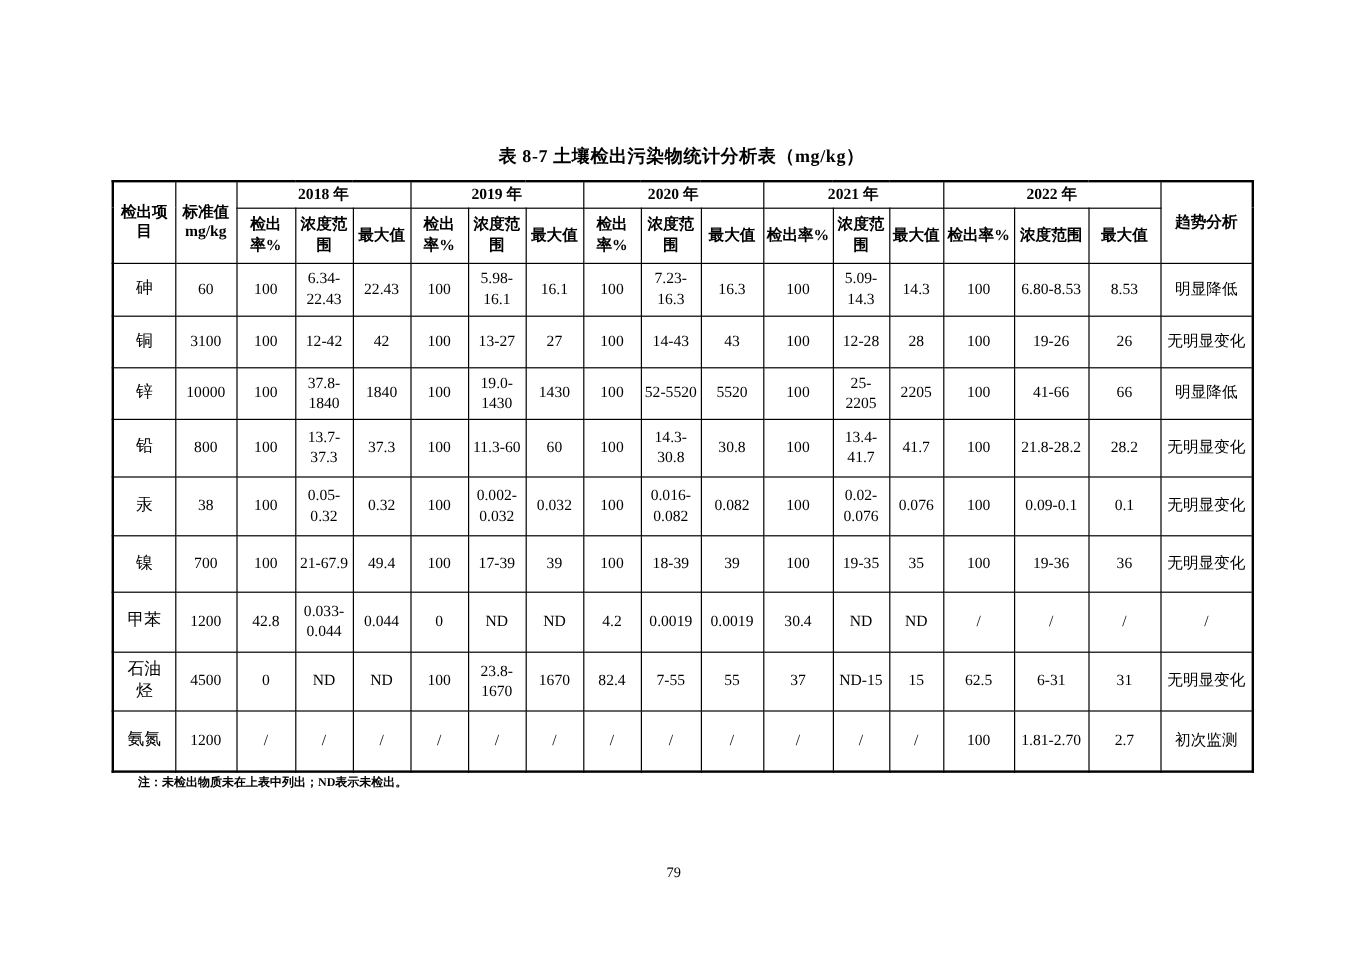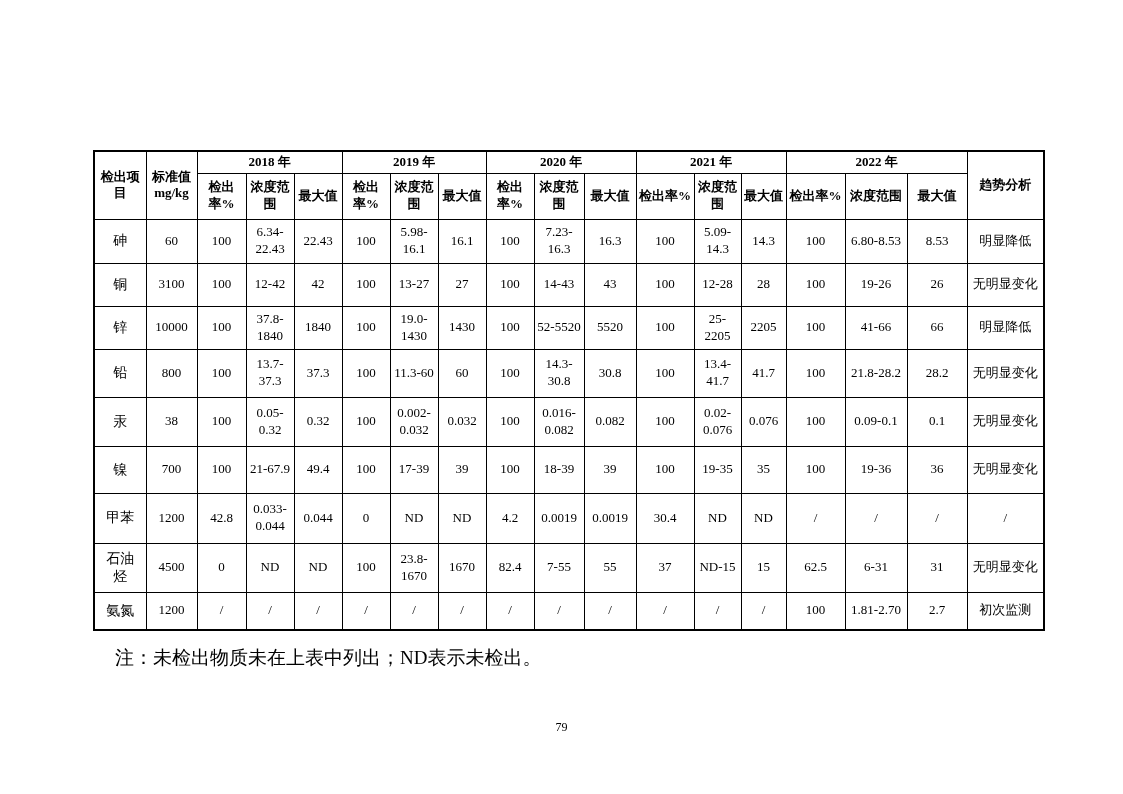--- a/index.html
+++ b/index.html
@@ -53,42 +53,43 @@
     padding: 1px 6px;
   }
   .stat-table tbody tr:nth-child(1) td { height: 44px; }
   .stat-table tbody tr:nth-child(2) td { height: 43px; }
   .stat-table tbody tr:nth-child(3) td { height: 43px; }
   .stat-table tbody tr:nth-child(4) td { height: 48px; }
   .stat-table tbody tr:nth-child(5) td { height: 49px; }
   .stat-table tbody tr:nth-child(6) td { height: 47px; }
   .stat-table tbody tr:nth-child(7) td { height: 50px; }
   .stat-table tbody tr:nth-child(8) td { height: 49px; }
-  .stat-table tbody tr:nth-child(9) td { height: 38px; }
+  .stat-table tbody tr:nth-child(9) td { height: 51px; }
   .doc-note {
     position: absolute;
     top: 645px;
     left: 115px;
-    font-size: 19px;
-    font-weight: normal;
+    font-size: 10px;
+    font-weight: bold;
   }
   .page-number {
     position: absolute;
     top: 720px;
     left: 0;
     width: 1123px;
     text-align: center;
     font-size: 12px;
   }
 </style>
 </head>
 <body>
 
 <div class="page" data-name="document-page">
 
+  <div class="doc-title" data-name="table-title">表 8-7  土壤检出污染物统计分析表（mg/kg）</div>
 
   <div class="table-wrap" data-name="statistics-table-container">
     <table class="stat-table" data-name="statistics-table">
       <colgroup>
         <col style="width:52px">
           <col style="width:51px">
         <col style="width:49px">
           <col style="width:48px">
           <col style="width:48px">
         <col style="width:48px">

